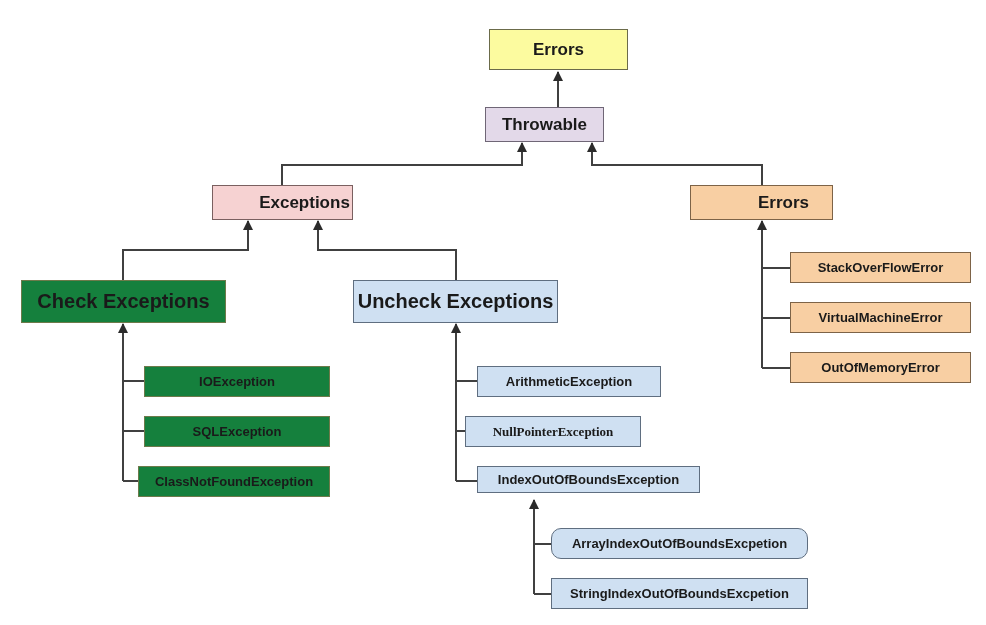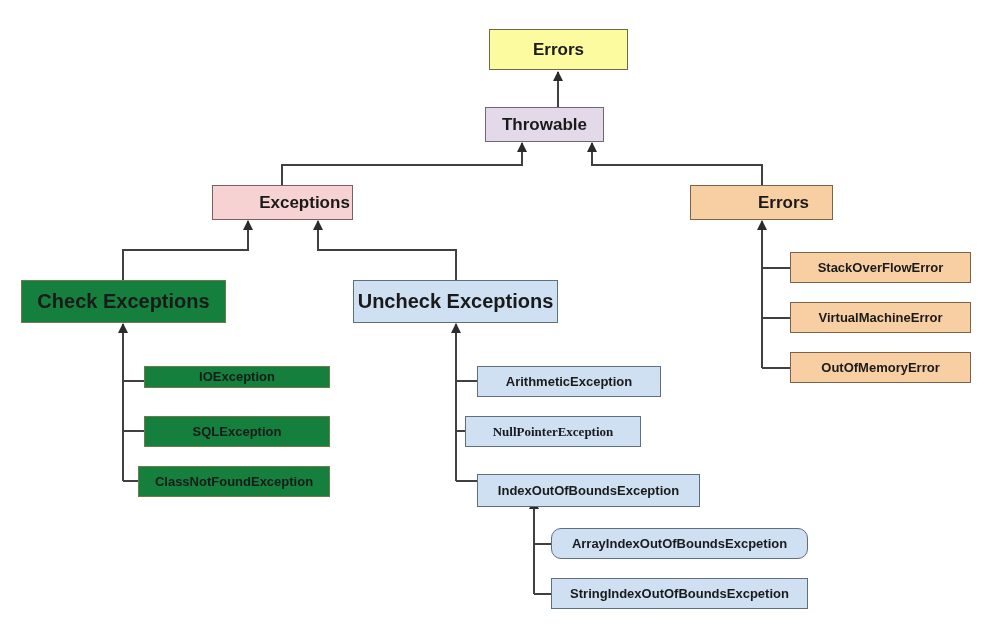--- a/index.html
+++ b/index.html
@@ -102,27 +102,27 @@
   <div class="node tier-root fill-purple" style="left:485px; top:107px; width:119px; height:35px;">Throwable</div>
 
   <div class="node tier-two fill-pink" style="left:212px; top:185px; width:141px; height:35px;">Exceptions</div>
 
   <div class="node tier-two fill-orange" style="left:690px; top:185px; width:143px; height:35px;">Errors</div>
 
   <div class="node tier-three fill-green" style="left:21px; top:280px; width:205px; height:43px;">Check Exceptions</div>
 
   <div class="node tier-three fill-blue" style="left:353px; top:280px; width:205px; height:43px;">Uncheck Exceptions</div>
 
-  <div class="node tier-leaf fill-green" style="left:144px; top:366px; width:186px; height:22px;">IOException</div>
+  <div class="node tier-leaf fill-green" style="left:144px; top:366px; width:186px; height:31px;">IOException</div>
   <div class="node tier-leaf fill-green" style="left:144px; top:416px; width:186px; height:31px;">SQLException</div>
   <div class="node tier-leaf fill-green" style="left:138px; top:466px; width:192px; height:31px;">ClassNotFoundException</div>
 
   <div class="node tier-leaf fill-blue" style="left:477px; top:366px; width:184px; height:31px;">ArithmeticException</div>
   <div class="node tier-leaf fill-blue" style="left:465px; top:416px; width:176px; height:31px;font-family:Liberation Serif, serif;">NullPointerException</div>
-  <div class="node tier-leaf fill-blue" style="left:477px; top:466px; width:223px; height:33px;margin-top:8px;">IndexOutOfBoundsException</div>
+  <div class="node tier-leaf fill-blue" style="left:477px; top:466px; width:223px; height:27px;">IndexOutOfBoundsException</div>
 
   <div class="node tier-leaf fill-blue" style="left:551px; top:528px; width:257px; height:31px;border-radius:10px;">ArrayIndexOutOfBoundsExcpetion</div>
   <div class="node tier-leaf fill-blue" style="left:551px; top:578px; width:257px; height:31px;">StringIndexOutOfBoundsExcpetion</div>
 
   <div class="node tier-leaf fill-orange" style="left:790px; top:252px; width:181px; height:31px;">StackOverFlowError</div>
   <div class="node tier-leaf fill-orange" style="left:790px; top:302px; width:181px; height:31px;">VirtualMachineError</div>
   <div class="node tier-leaf fill-orange" style="left:790px; top:352px; width:181px; height:31px;">OutOfMemoryError</div>
 
 </div>
 

